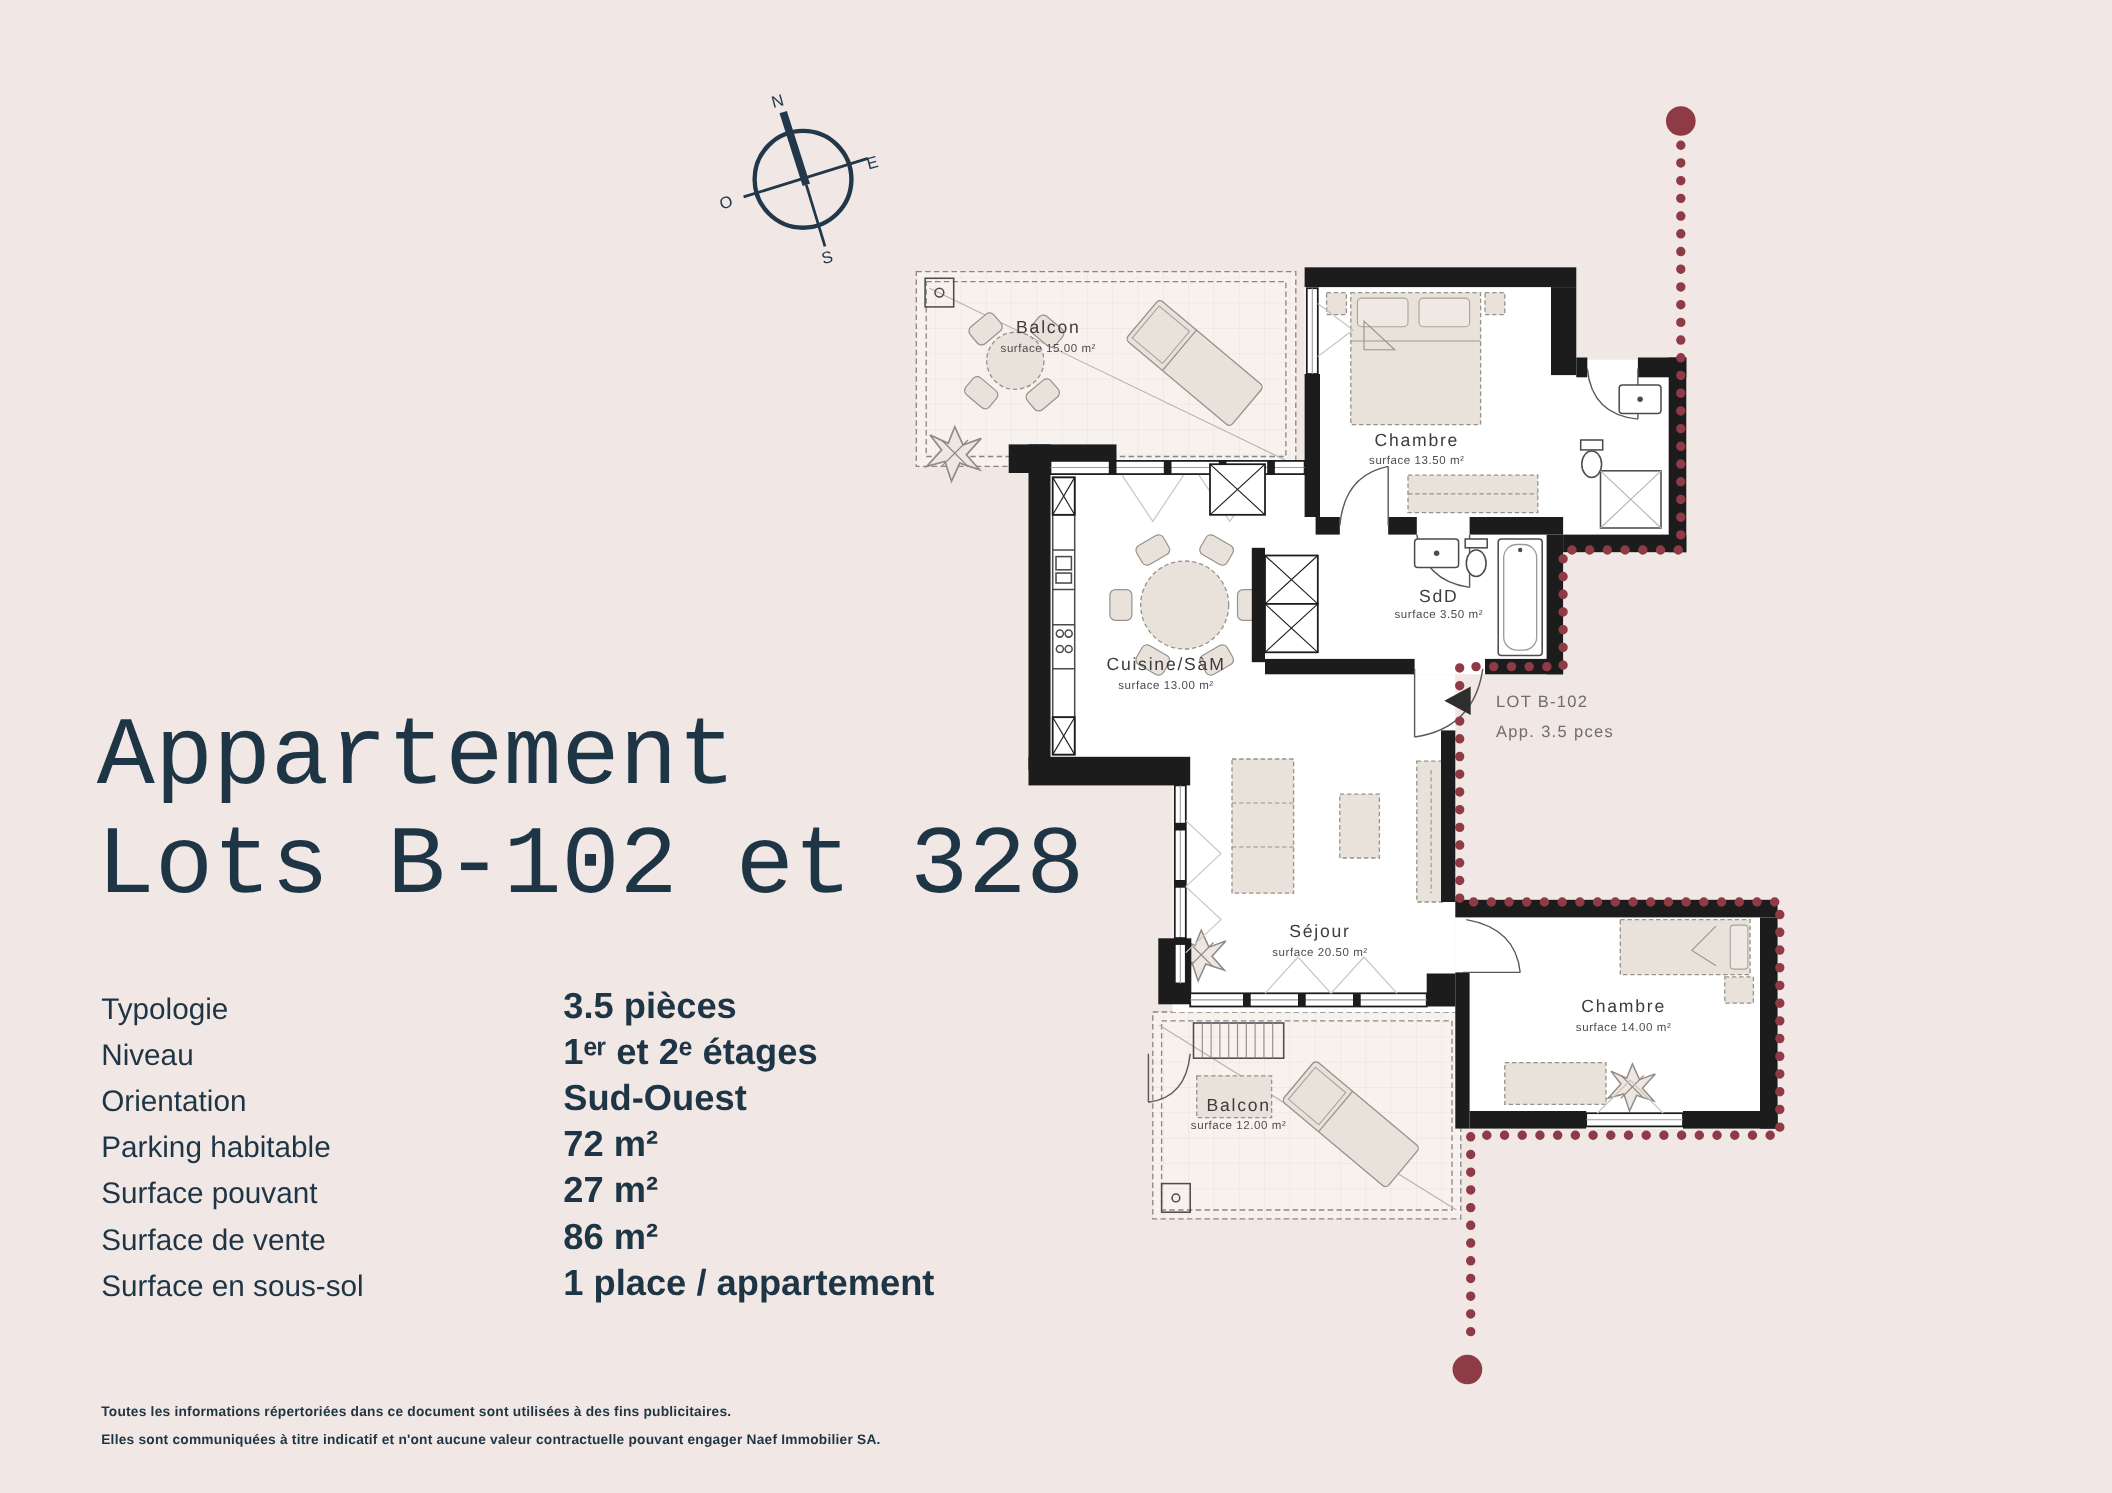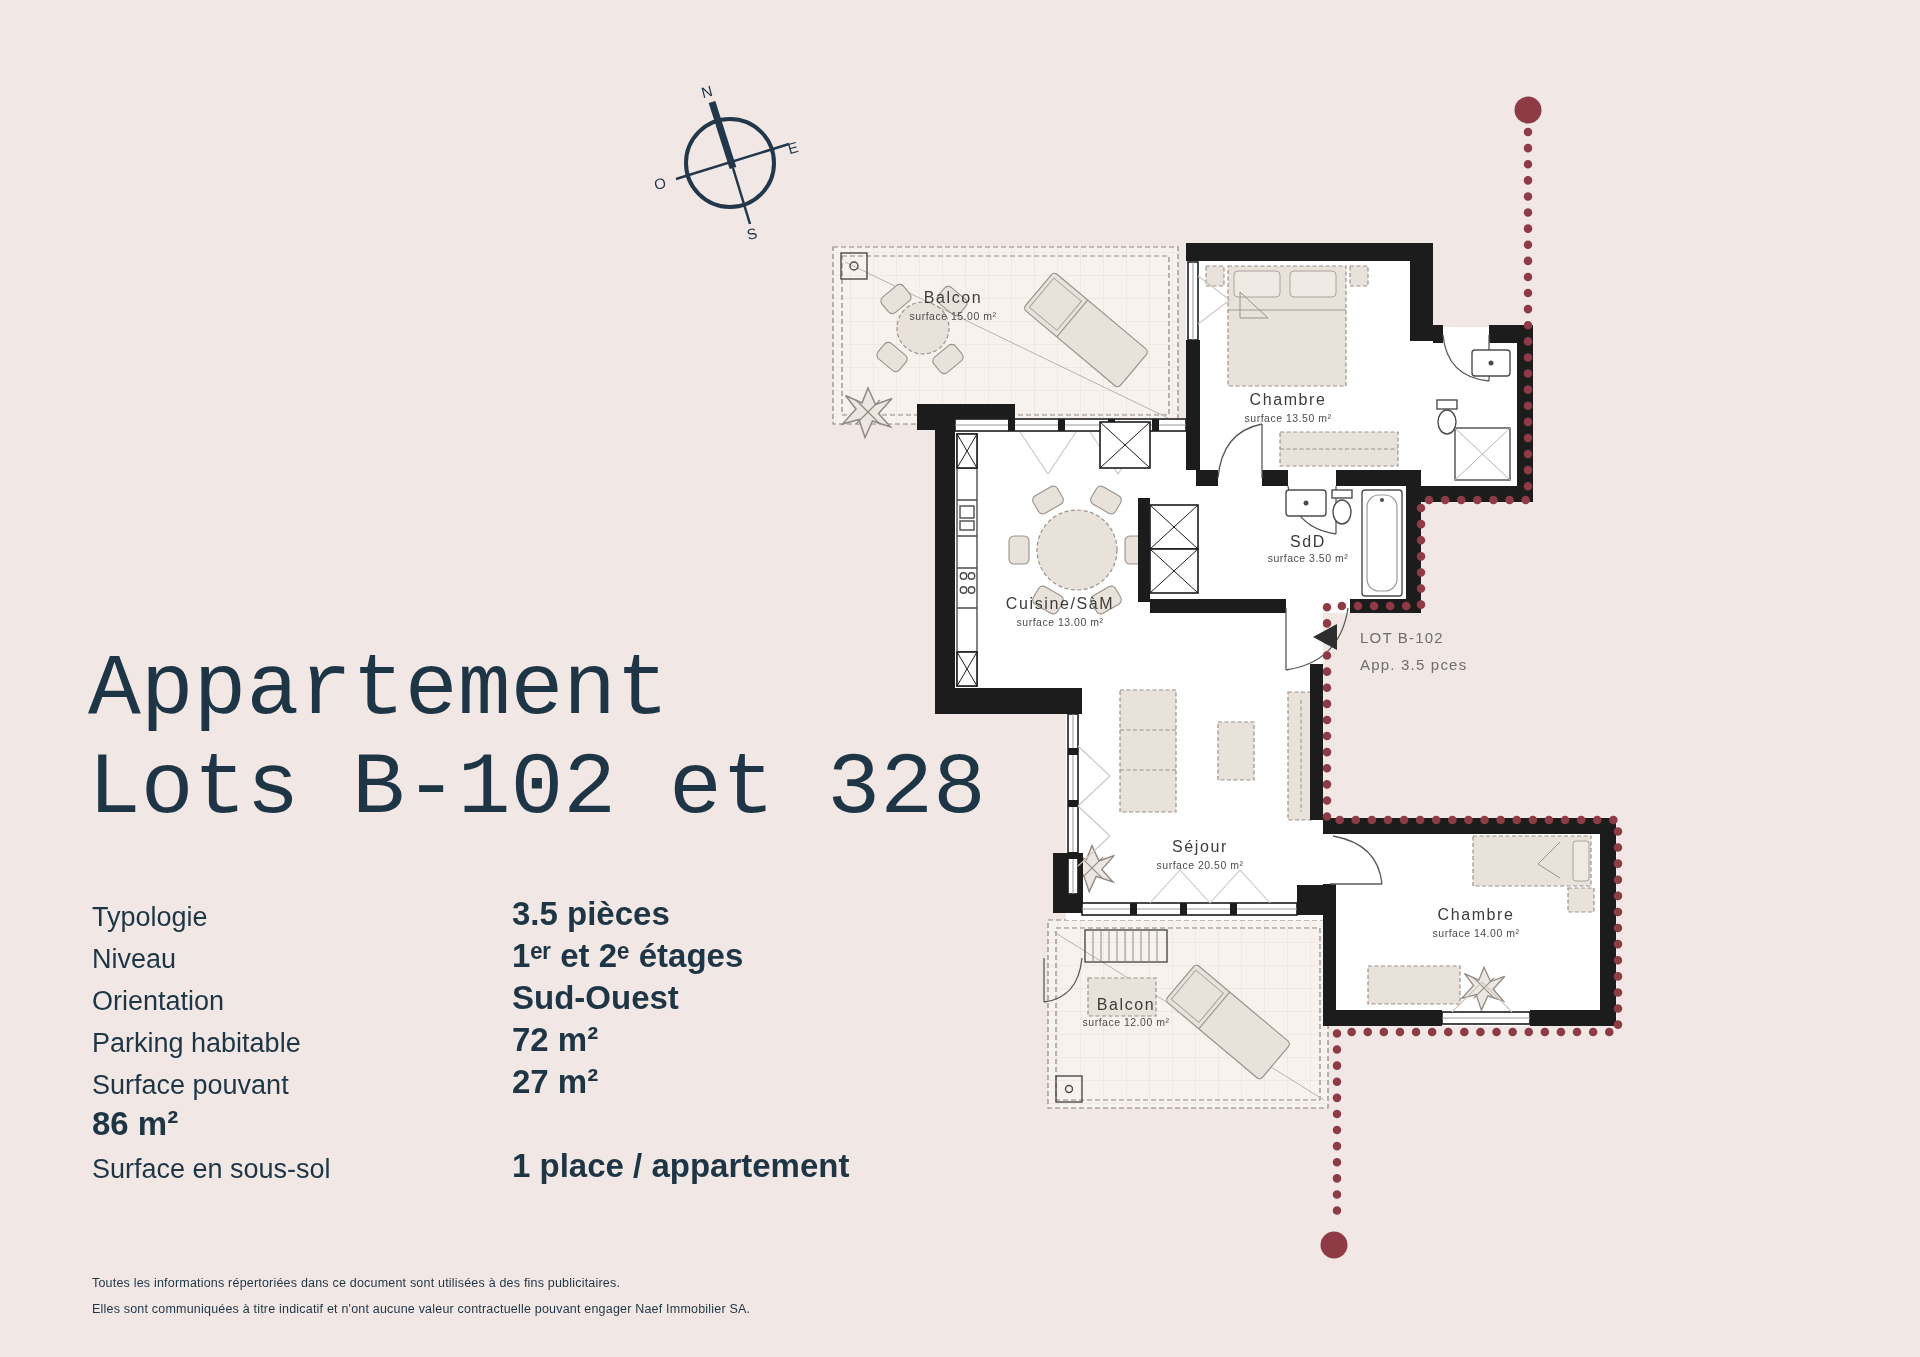--- a/index.html
+++ b/index.html
@@ -13,21 +13,21 @@
     font-family:Liberation Mono, monospace;
     font-size:88px;line-height:99px;color:#1e3545;
     letter-spacing:0px;font-weight:400;
   }
   .specs{position:absolute;left:92px;top:891px;color:#1e3545;}
   .spec-row{display:flex;height:42px;align-items:flex-end;}
   .spec-label{width:420px;font-size:27px;}
   .spec-value{font-size:33px;font-weight:700;}
   .footer{
     position:absolute;left:92px;top:1270px;color:#1e3545;
-    font-size:12.5px;line-height:26px;font-weight:400;letter-spacing:0.2px;
+    font-size:12.5px;line-height:26px;font-weight:700;letter-spacing:0.2px;
   }
   svg{position:absolute;left:0;top:0;}
   
   .wall{fill:#1c1c1c;}
   .white{fill:#ffffff;}
   .balcfill{fill:#f8f2ef;}
   .balcedge{fill:none;stroke:#8c8680;stroke-width:1.2;stroke-dasharray:5 3;}
   .furn{fill:#e9e2db;stroke:#98928b;stroke-width:1.2;stroke-dasharray:4 2.5;}
   .furnline{fill:none;stroke:#98928b;stroke-width:1;stroke-dasharray:4 2.5;}
   .fix{fill:#ffffff;stroke:#4c4c4c;stroke-width:1.4;}
@@ -70,20 +70,21 @@
   </div>
   <div class="spec-row">
     <div class="spec-label">Parking habitable</div>
     <div class="spec-value">72 m²</div>
   </div>
   <div class="spec-row">
     <div class="spec-label">Surface pouvant</div>
     <div class="spec-value">27 m²</div>
   </div>
   <div class="spec-row">
+    <div class="spec-label">Surface de vente</div>
     <div class="spec-value">86 m²</div>
   </div>
   <div class="spec-row">
     <div class="spec-label">Surface en sous-sol</div>
     <div class="spec-value">1 place / appartement</div>
   </div>
 </div>
 
 <div class="footer">
   <div>Toutes les informations répertoriées dans ce document sont utilisées à des fins publicitaires.</div>

